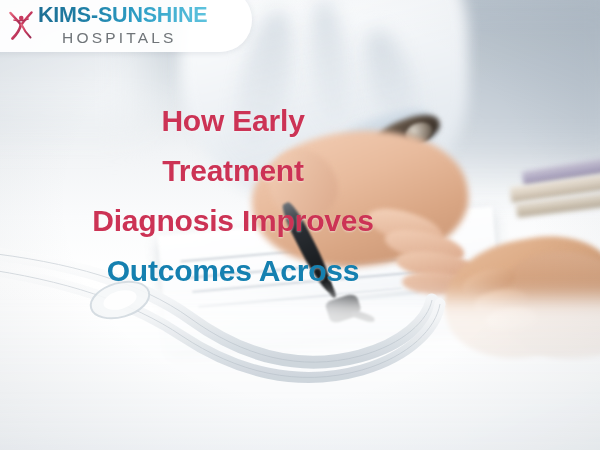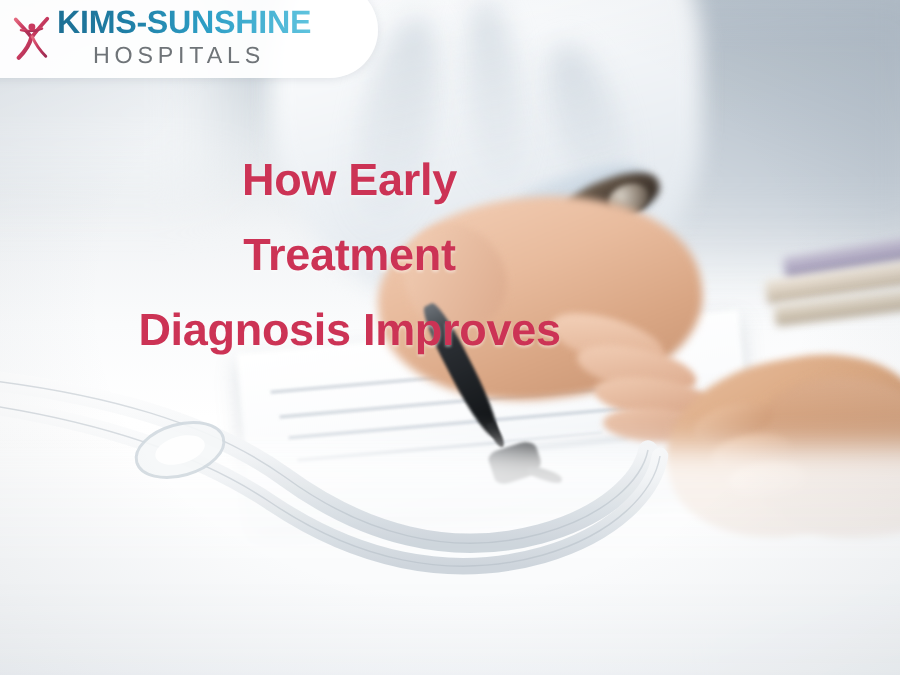--- a/index.html
+++ b/index.html
@@ -476,15 +476,16 @@
     <div class="logo-text">
       <span class="logo-line1">KIMS-SUNSHINE</span>
       <span class="logo-line2">HOSPITALS</span>
     </div>
   </div>
 
   <div class="headline">
     <span class="hl-line hl-red">How Early</span>
     <span class="hl-line hl-red">Treatment</span>
     <span class="hl-line hl-red">Diagnosis Improves</span>
+    <span class="hl-line hl-blue">Outcomes Across</span>
   </div>
 
 </div>
 
 </body></html>

